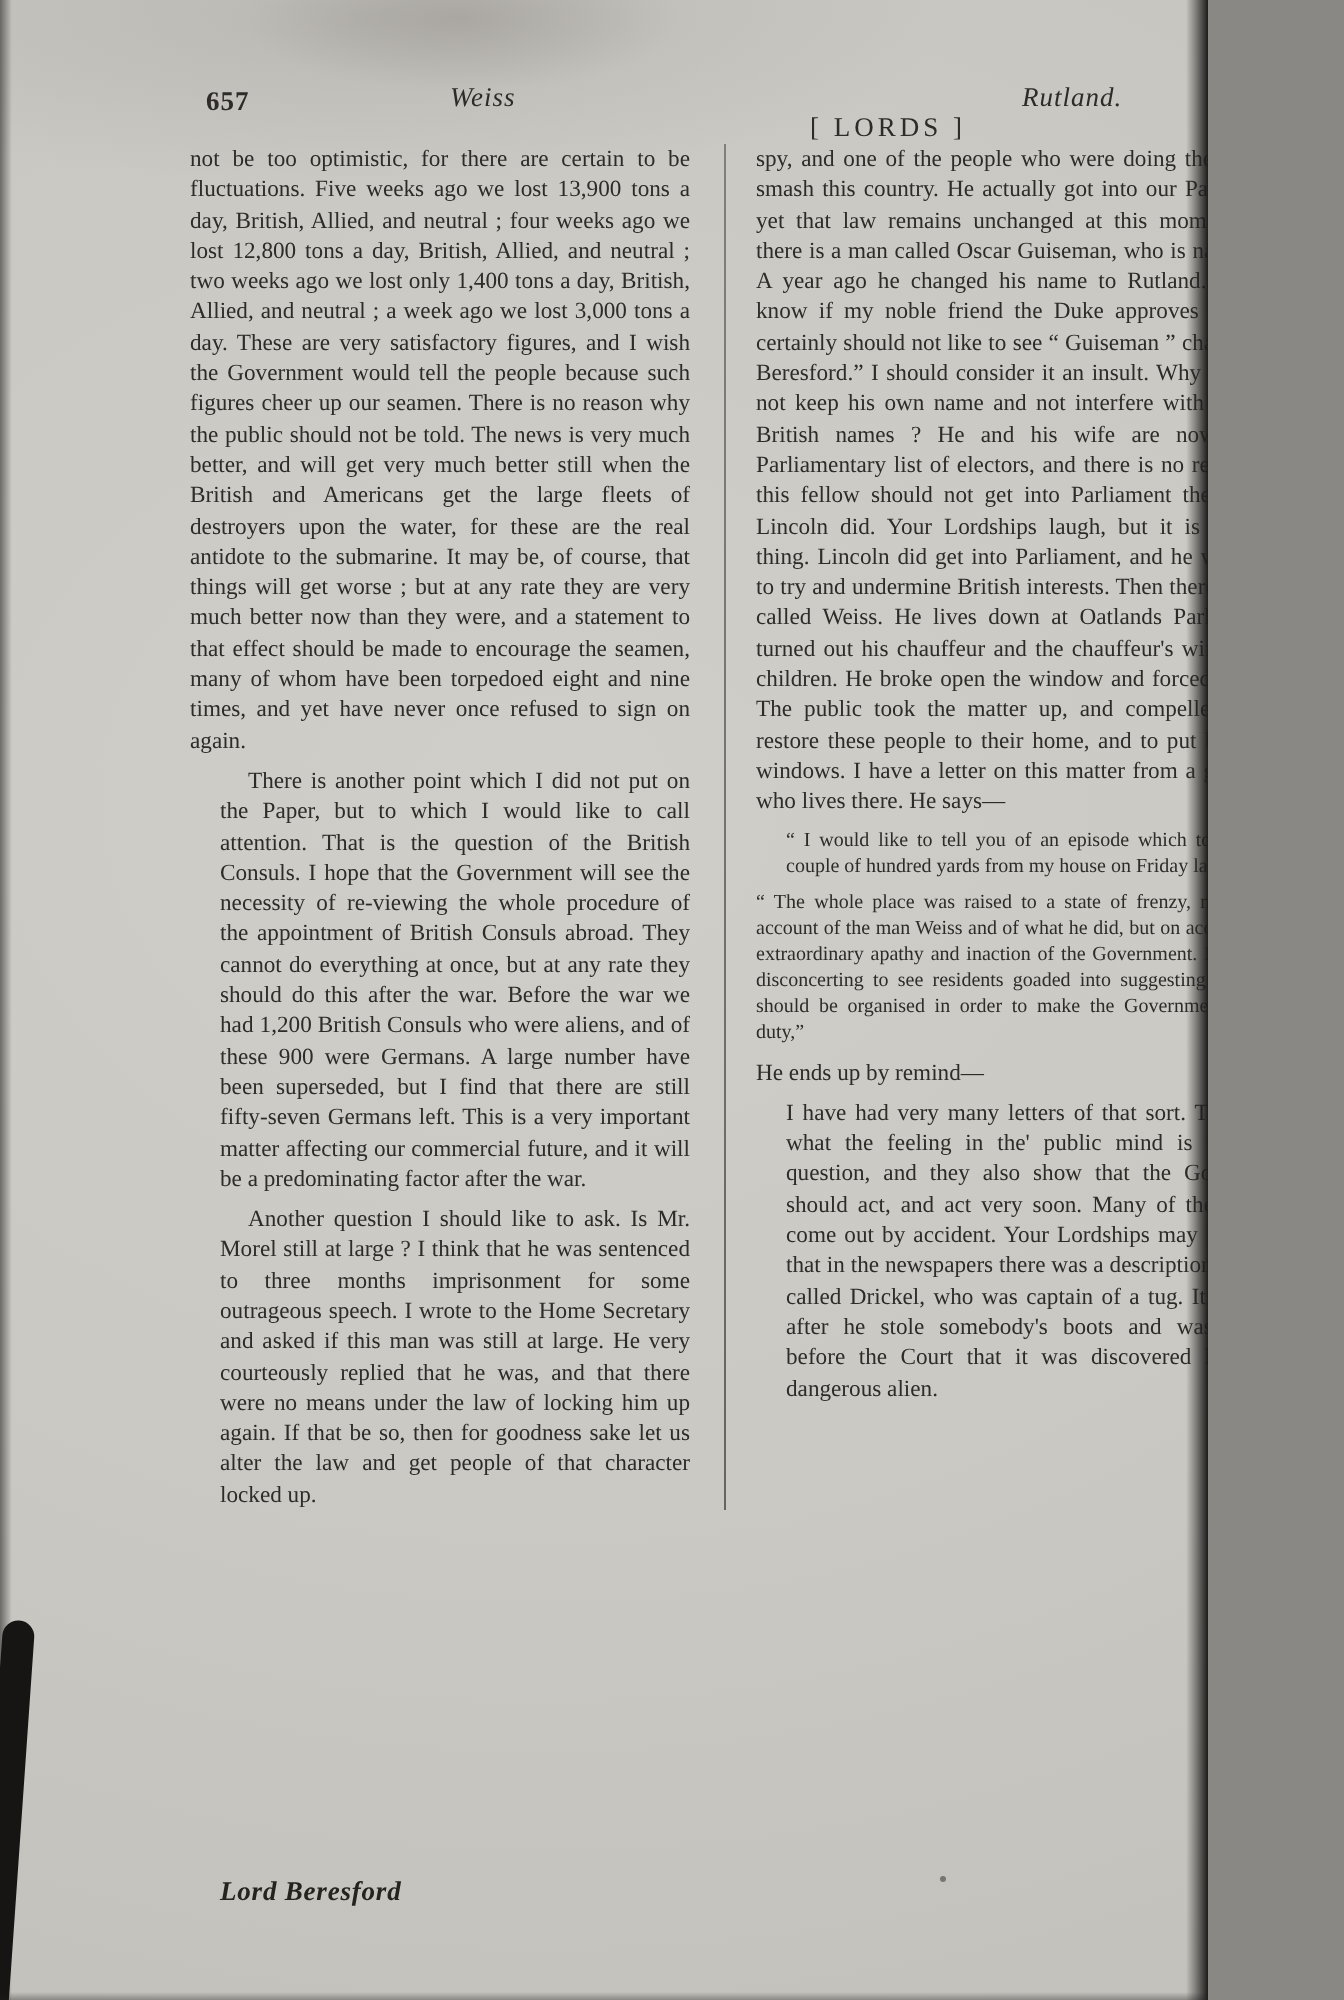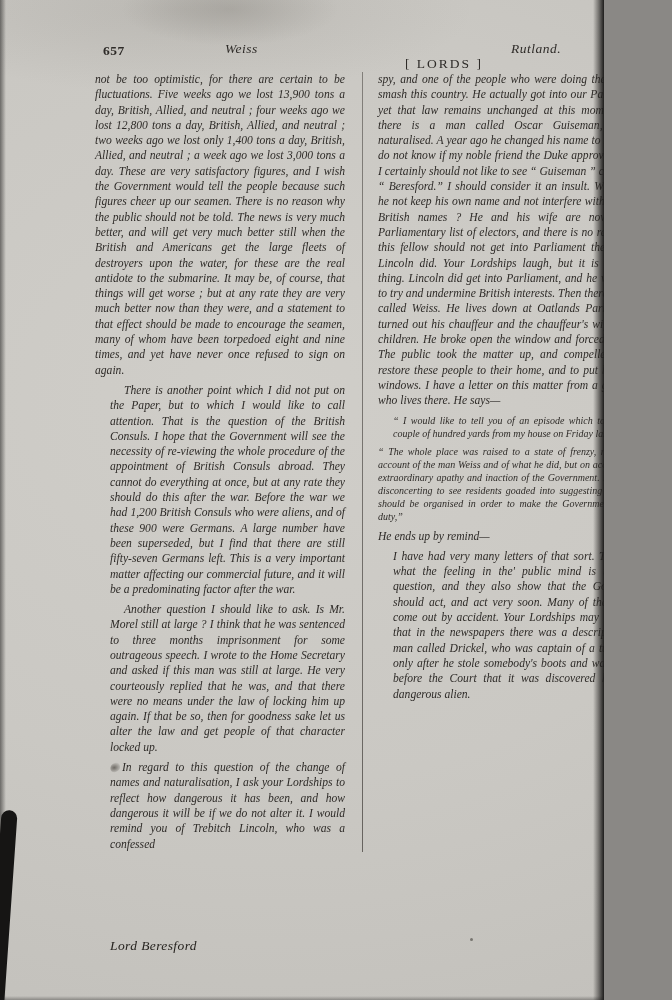--- a/index.html
+++ b/index.html
@@ -47,35 +47,35 @@
   .h-658{position:absolute;right:2px;top:0;}
 
   .columns{display:flex;margin-top:8px;}
   .col{font-size:11.6px;line-height:15.3px;text-align:justify;}
   .col-left{width:250px;}
   .col-right{width:272px;}
   .col-divider{
     width:1px;background:linear-gradient(to bottom, rgba(70,66,62,0.55), rgba(70,66,62,0.75));
     margin:0 15px 0 17px;
   }
-  .col p{margin:0;font-style:italic;}
+  .col p{margin:0;}
   .col p.para + p{margin-top:5px;margin-left:15px;}
   .col p.indent{text-indent:14px;}
   .col p.quote{
     font-size:10px;line-height:13px;margin-top:5px;margin-bottom:2px;
   }
   .col p.quote + p.para{margin-top:6px;}
   .ink-mark{
     display:inline-block;width:10px;height:9px;margin-right:2px;
     background:radial-gradient(ellipse at 40% 50%, rgba(60,56,50,0.65), rgba(60,56,50,0.12) 70%, transparent);
     border-radius:60% 40% 55% 45%;transform:rotate(-12deg) translateY(1px);
   }
   .catchword{
     position:absolute;left:110px;top:938px;
-    font-style:italic;font-weight:normal;font-size:13.5px;letter-spacing:0.4px;
+    font-style:italic;font-weight:bold;font-size:13.5px;letter-spacing:0.4px;
     color:#26231f;
   }
   .smudge-top{
     position:absolute;left:120px;top:0;width:220px;height:46px;
     background:radial-gradient(ellipse at 50% 20%, rgba(110,106,99,0.25), transparent 70%);
     pointer-events:none;
   }
   .speck{
     position:absolute;width:3px;height:3px;border-radius:50%;
     background:rgba(55,52,48,0.55);
@@ -94,21 +94,20 @@
       <span class="h-lords">[ LORDS ]</span>
       <span class="h-aliens">Rutland.</span>
       <span class="hnum h-658">737</span>
     </header>
 
     <div class="columns">
       <div class="col col-left" id="col-left">
           <p class="para">not be too optimistic, for there are certain to be fluctuations.  Five weeks ago we lost 13,900 tons a day, British, Allied, and neutral ;  four weeks ago we lost 12,800 tons a day, British, Allied, and neutral ;  two weeks ago we lost only 1,400 tons a day, British, Allied, and neutral ;  a week ago we lost 3,000 tons a day.  These are very satisfactory figures, and I wish the Government would tell the people because such figures cheer up our seamen.  There is no reason why the public should not be told.  The news is very much better, and will get very much better still when the British and Americans get the large fleets of destroyers upon the water, for these are the real antidote to the submarine.  It may be, of course, that things will get worse ; but at any rate they are very much better now than they were, and a statement to that effect should be made to encourage the seamen, many of whom have been torpedoed eight and nine times, and yet have never once refused to sign on again.</p>
           <p class="para indent">There is another point which I did not put on the Paper, but to which I would like to call attention.  That is the question of the British Consuls.  I hope that the Government will see the necessity of re-viewing the whole procedure of the appointment of British Consuls abroad.  They cannot do everything at once, but at any rate they should  do this after the war. Before  the  war  we  had  1,200  British Consuls who were aliens, and of these 900 were Germans.  A large number have been superseded, but I find that there are still fifty-seven Germans left.  This is a very important matter affecting our commercial future, and it will be a predominating factor after the war.</p>
           <p class="para indent">Another question I should like to ask. Is Mr. Morel still at large ?  I think that he was sentenced to three months imprisonment for some outrageous speech.  I wrote to the Home Secretary and asked if this man was still at large.  He very courteously replied that he was, and that there were no means under the law of locking him up again.  If that be so, then for goodness sake let us alter the law and get people of that character locked up.</p>
-          <p class="para"><span class="ink-mark"></span>In regard to this question of the change of names and naturalisation, I ask your Lordships to reflect how dangerous it has been, and how dangerous it will be if we do not alter it.  I would remind you of Trebitch Lincoln, who was a confessed</p>
         </div>
       <div class="col-divider"></div>
       <div class="col col-right" id="col-right">
           <p class="para">spy, and one of the people who were doing their best to smash this country. He actually got into our Parliament ; yet that law remains unchanged at this moment.  Then there is a man called Oscar Guiseman, who is naturalised.  A year ago he changed his name to Rutland. I do not know if my noble friend the Duke approves of that.  I certainly should not like to see “ Guiseman ” changed to “ Beresford.”  I should consider it an insult.  Why should he not keep his own name and not interfere with these old British names ?  He and his wife are now on the Parliamentary list of electors, and there is no reason why this fellow should not get into Parliament the same as Lincoln did.  Your Lordships laugh, but it is a serious thing.  Lincoln did get into Parliament, and he went there to try and undermine British interests.  Then there is a man called Weiss.  He lives down at Oatlands Park, and he turned out his chauffeur and the chauffeur's wife and six children.  He broke open the window and forced an entry.  The public took the matter up, and compelled him to restore these people to their home, and to put back their windows.  I have a letter on this matter from a gentleman who lives there. He says—</p>
           <p class="quote">“ I would like to tell you of an episode which took place  a couple  of hundred  yards from my house on Friday last —— ”</p>
           <p class="quote">“ The whole place was raised to a state of frenzy, not only on account of the man Weiss and of what he did, but on account of the extraordinary apathy and inaction of the Government.  It was most disconcerting to see residents goaded into suggesting that a riot should be organised in order to make the Government do their duty,”</p>
           <p class="para">He ends up by remind—</p>
           <p class="para">I have had very many letters of that sort. They show what the feeling in the' public mind is upon this question, and they also show that the Government should act, and act very soon.  Many of these things come out by accident.  Your Lordships may remember that in the newspapers there was a description of a man called Drickel, who was captain of a tug.  It was only after he stole somebody's boots and was brought before the Court that it was discovered he was a dangerous alien.</p>
         </div>
     </div>

